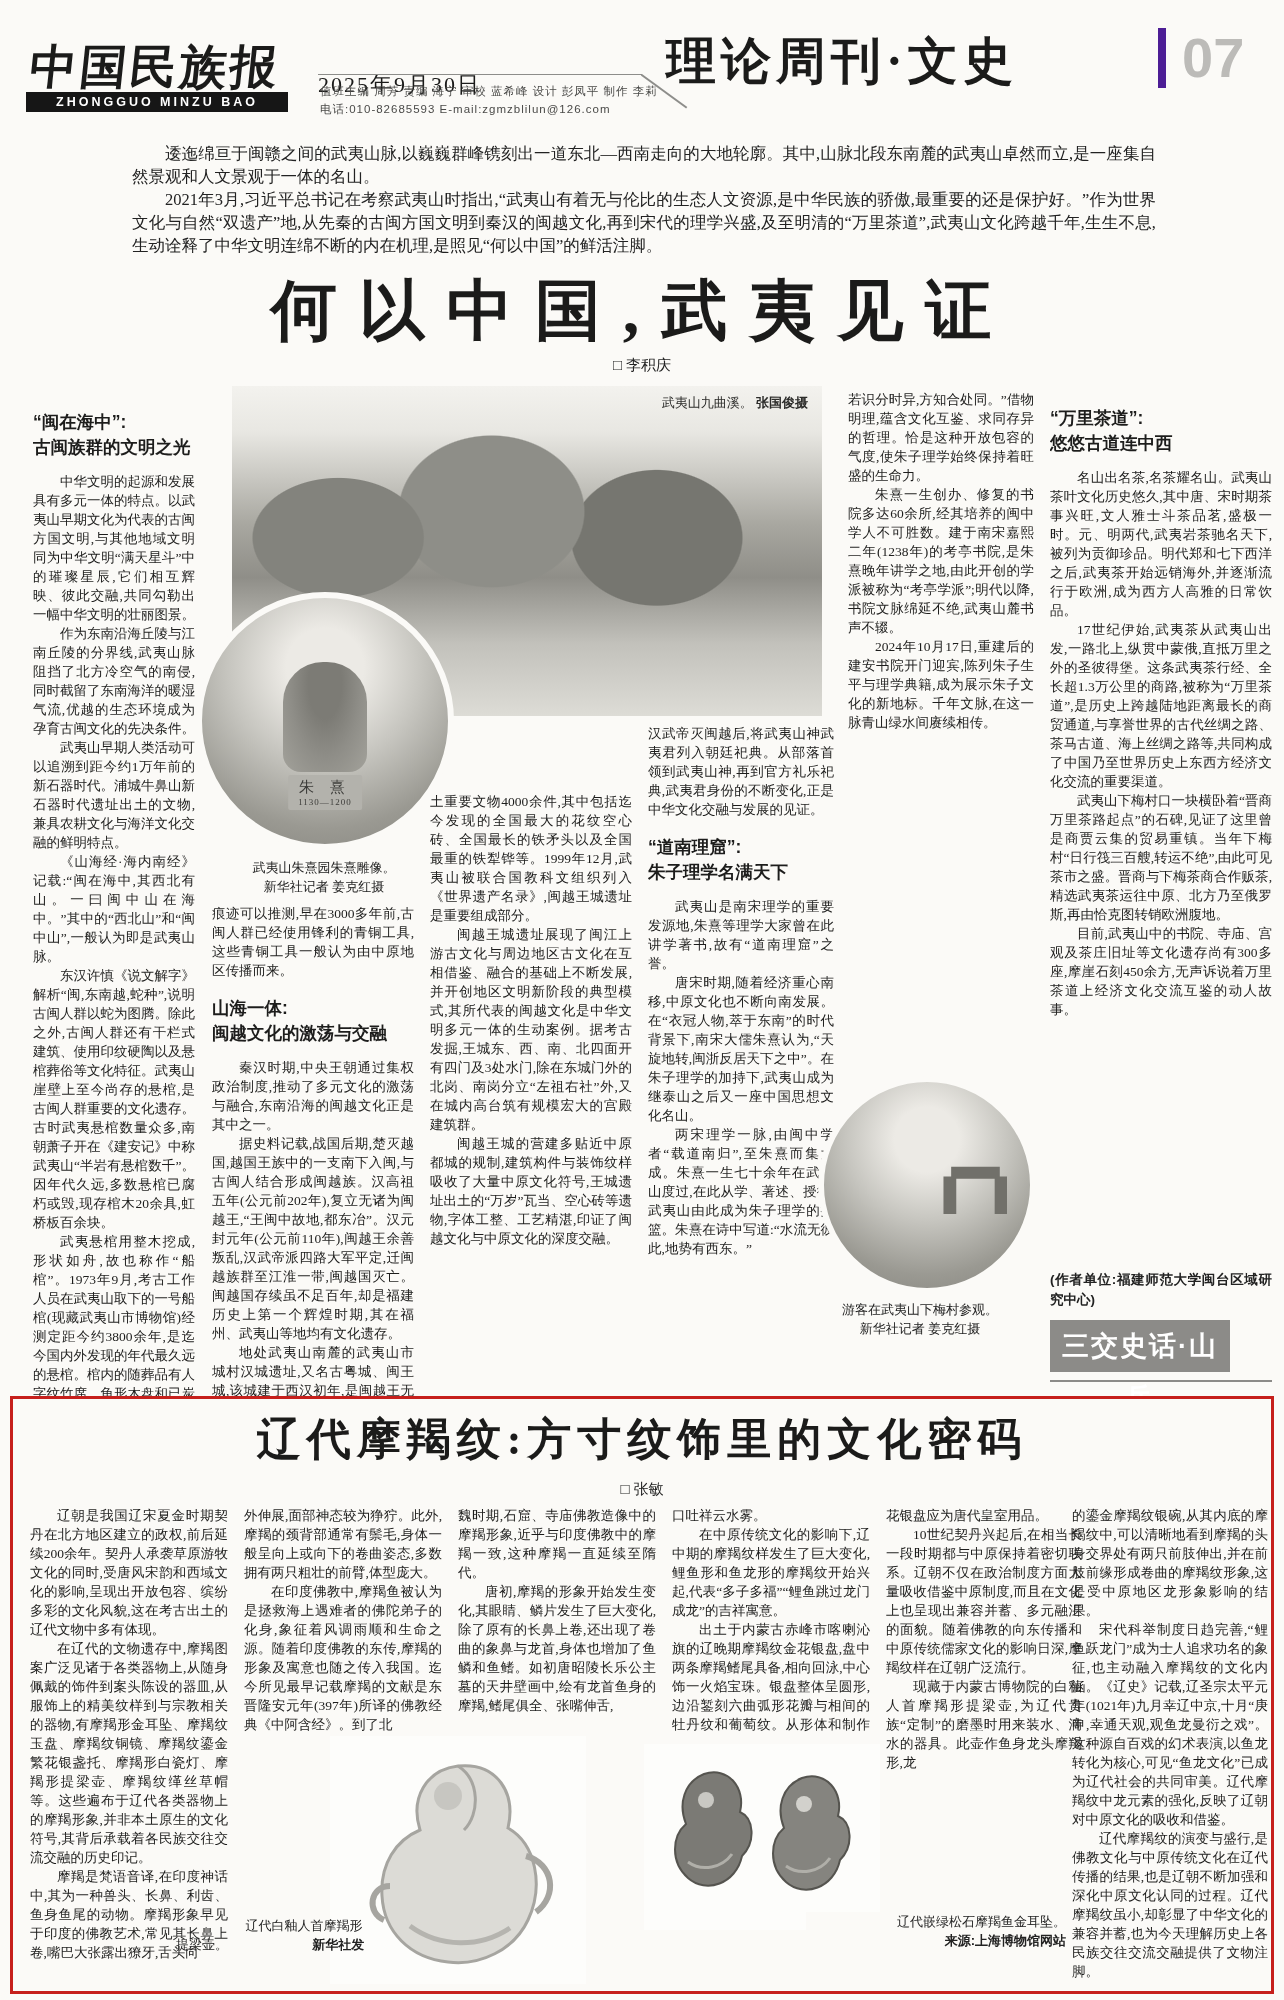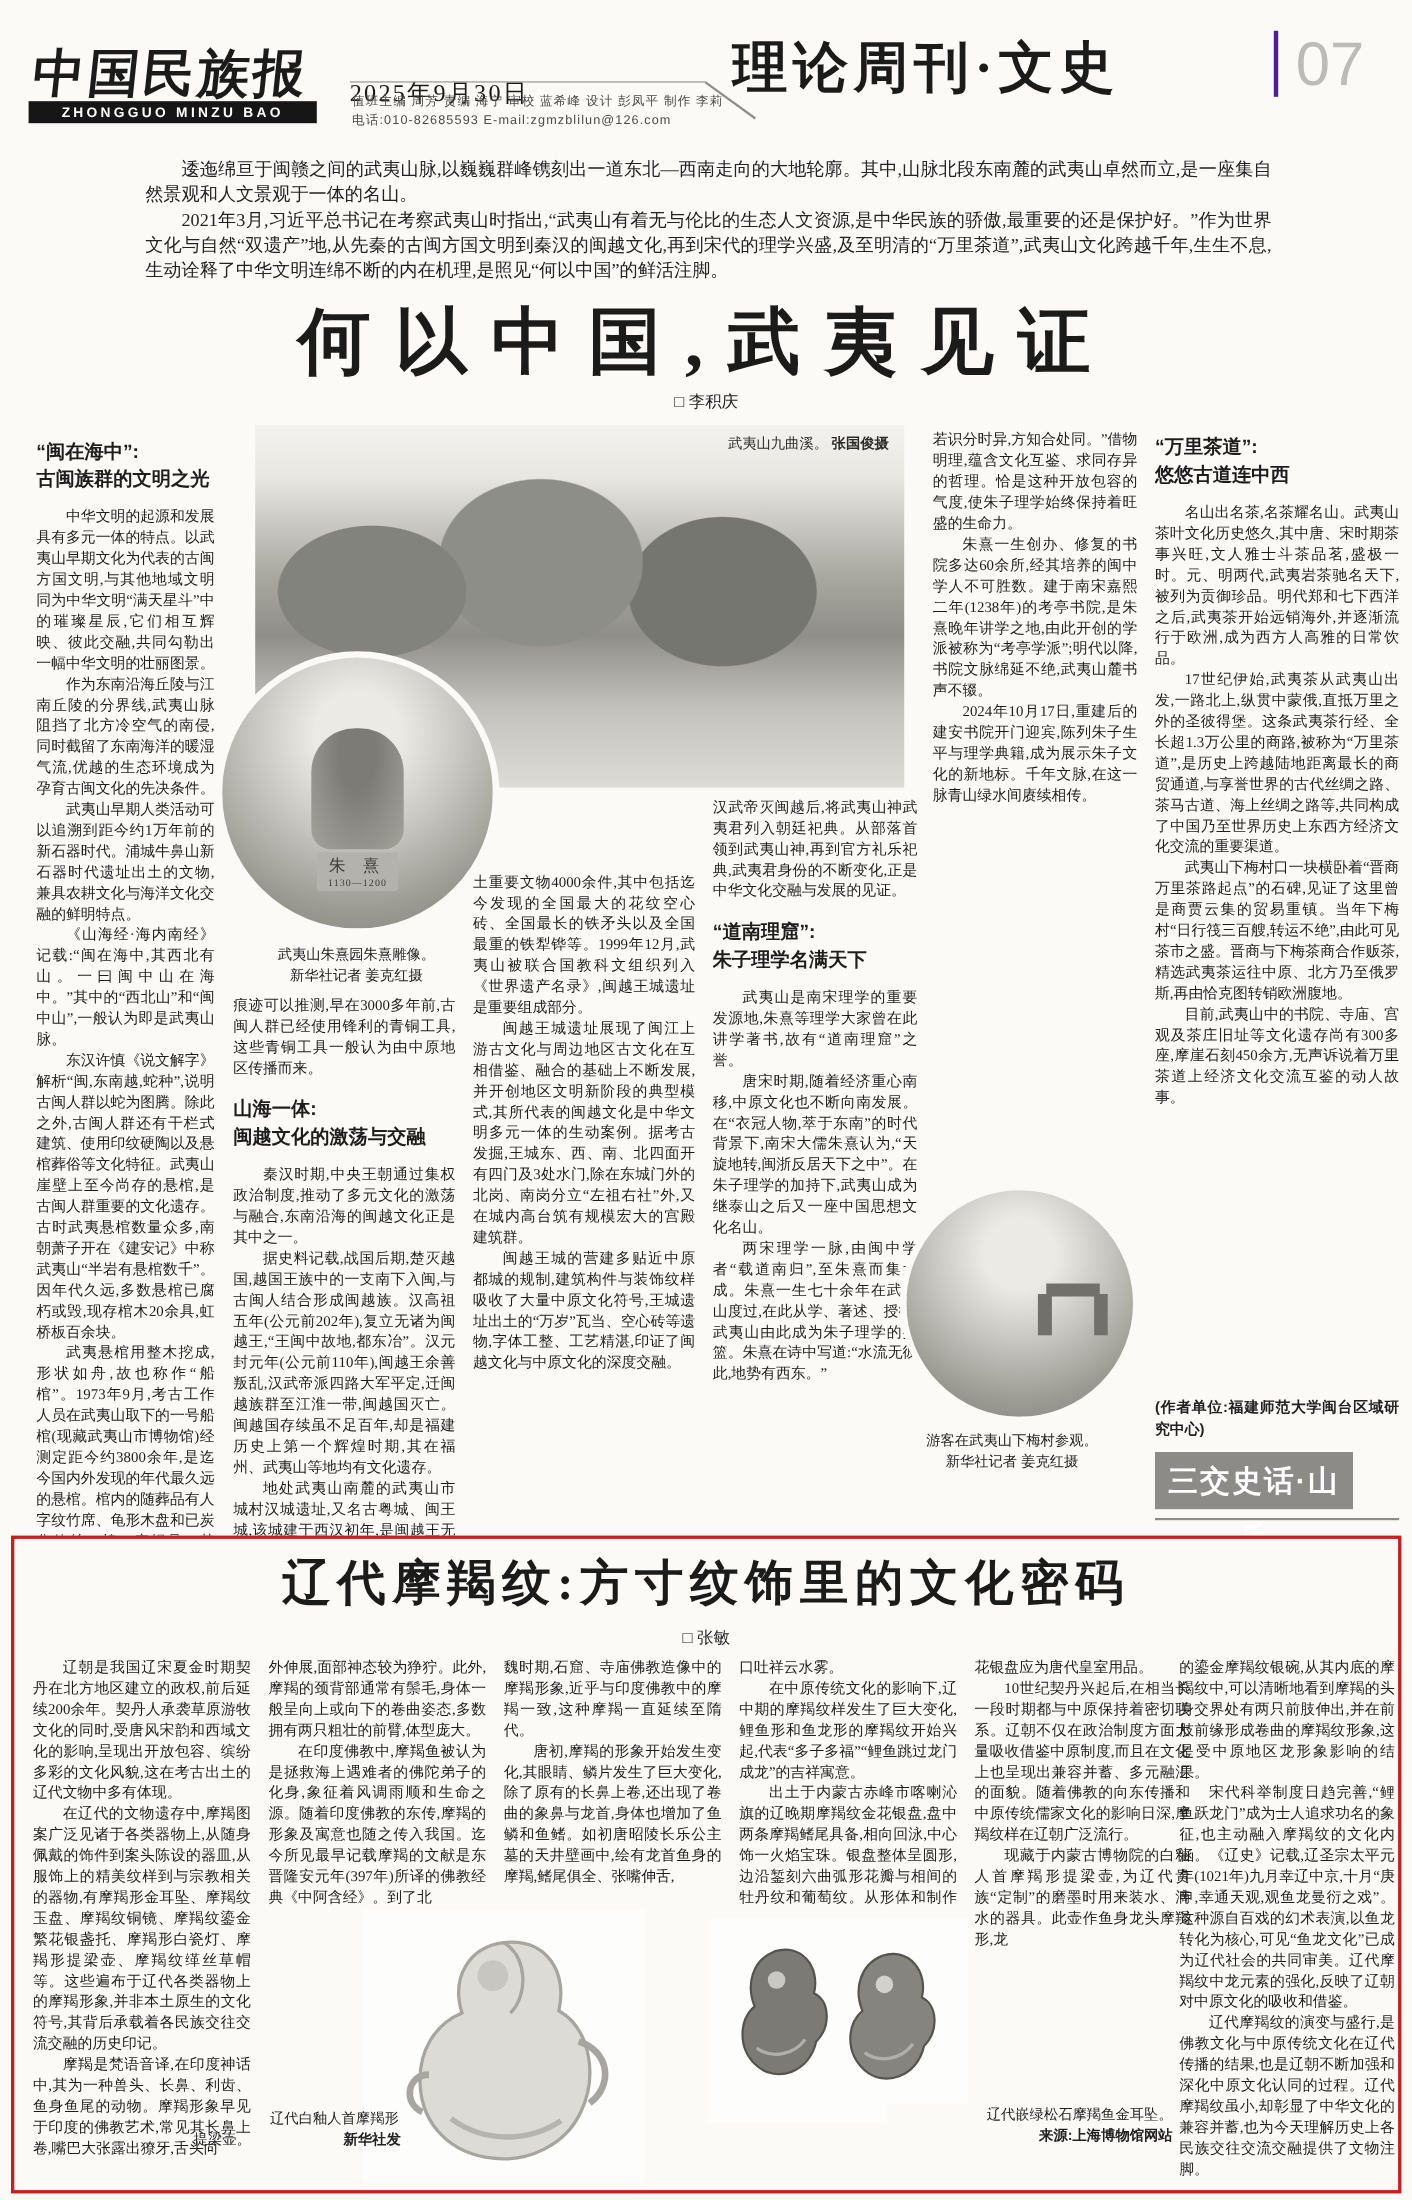--- a/index.html
+++ b/index.html
@@ -8,33 +8,33 @@
   .abs{position:absolute;}
   
   .logo-cn{font-size:47px;font-weight:bold;letter-spacing:3px;transform:skewX(-6deg);}
   .logo-bar{background:#161616;color:#fff;font-family:"Liberation Sans","DejaVu Sans",sans-serif;
             font-weight:bold;font-size:12.5px;letter-spacing:3px;text-align:center;line-height:20px;}
   .mh-date{font-size:22px;letter-spacing:2px;margin-top:26px;}
   .mh-small{font-family:"Liberation Sans","DejaVu Sans",sans-serif;font-size:11.5px;color:#4a4a48;letter-spacing:1px;}
   .mh-rule{height:1px;background:#8d8d8a;}
   .mh-slash{width:56px;height:1.5px;background:#8d8d8a;transform:rotate(36deg);transform-origin:left top;}
   .section-title{font-size:50px;font-weight:bold;letter-spacing:5px;white-space:nowrap;}
-  .page-no{font-family:"Liberation Sans","DejaVu Sans",sans-serif;font-size:56px;font-weight:normal;
-           color:#bcbbb8;border-left:4px solid #4c1d95;padding-left:16px;line-height:60px;}
+  .page-no{font-family:"Liberation Sans","DejaVu Sans",sans-serif;font-size:56px;font-weight:bold;
+           color:#bcbbb8;border-left:8px solid #4c1d95;padding-left:16px;line-height:60px;}
   
   .intro p{margin:0;font-size:16.5px;line-height:23px;text-align:justify;text-indent:2em;color:#222;}
   .headline{width:100%;text-align:center;font-size:66px;font-weight:900;letter-spacing:22px;white-space:nowrap;}
   .byline{width:100%;text-align:center;font-size:15px;font-family:"Liberation Sans","DejaVu Sans",sans-serif;color:#222;}
   
   .col{text-align:justify;overflow:hidden;font-size:13.5px;line-height:19px;color:#1d1d1c;}
   .col p{margin:0;text-indent:2em;}
   .col p.cont{text-indent:0;}
   .sech{font-family:"Liberation Sans","DejaVu Sans",sans-serif;font-weight:bold;font-size:17.5px;
         line-height:25px;margin:16px 0 12px;text-indent:0;}
-  .sech-top{margin-top:4px;}
+  .sech-top{margin-top:16px;}
   
   .photo-main{background:
       radial-gradient(ellipse 24% 30% at 18% 46%, #83837d 0 60%, rgba(0,0,0,0) 61%),
       radial-gradient(ellipse 26% 38% at 44% 38%, #8e8e88 0 60%, rgba(0,0,0,0) 61%),
       radial-gradient(ellipse 24% 34% at 72% 46%, #767670 0 60%, rgba(0,0,0,0) 61%),
       linear-gradient(180deg,#f3f2ee 0%,#e8e7e2 14%,#a8a7a0 42%,#8f8e88 58%,#c2c1bb 78%,#dddcd6 100%);}
   .photo-cap-inline{position:absolute;top:8px;right:14px;font-size:13px;color:#2c2c2a;}
   .photo-cap-inline b{font-family:"Liberation Sans","DejaVu Sans",sans-serif;}
   .circle-photo{border-radius:50%;border:6px solid #fbfaf7;
       background:radial-gradient(circle at 50% 28%,#eceae5 0 18%,#c6c5bf 45%,#9a9992 75%,#85847e 100%);}

